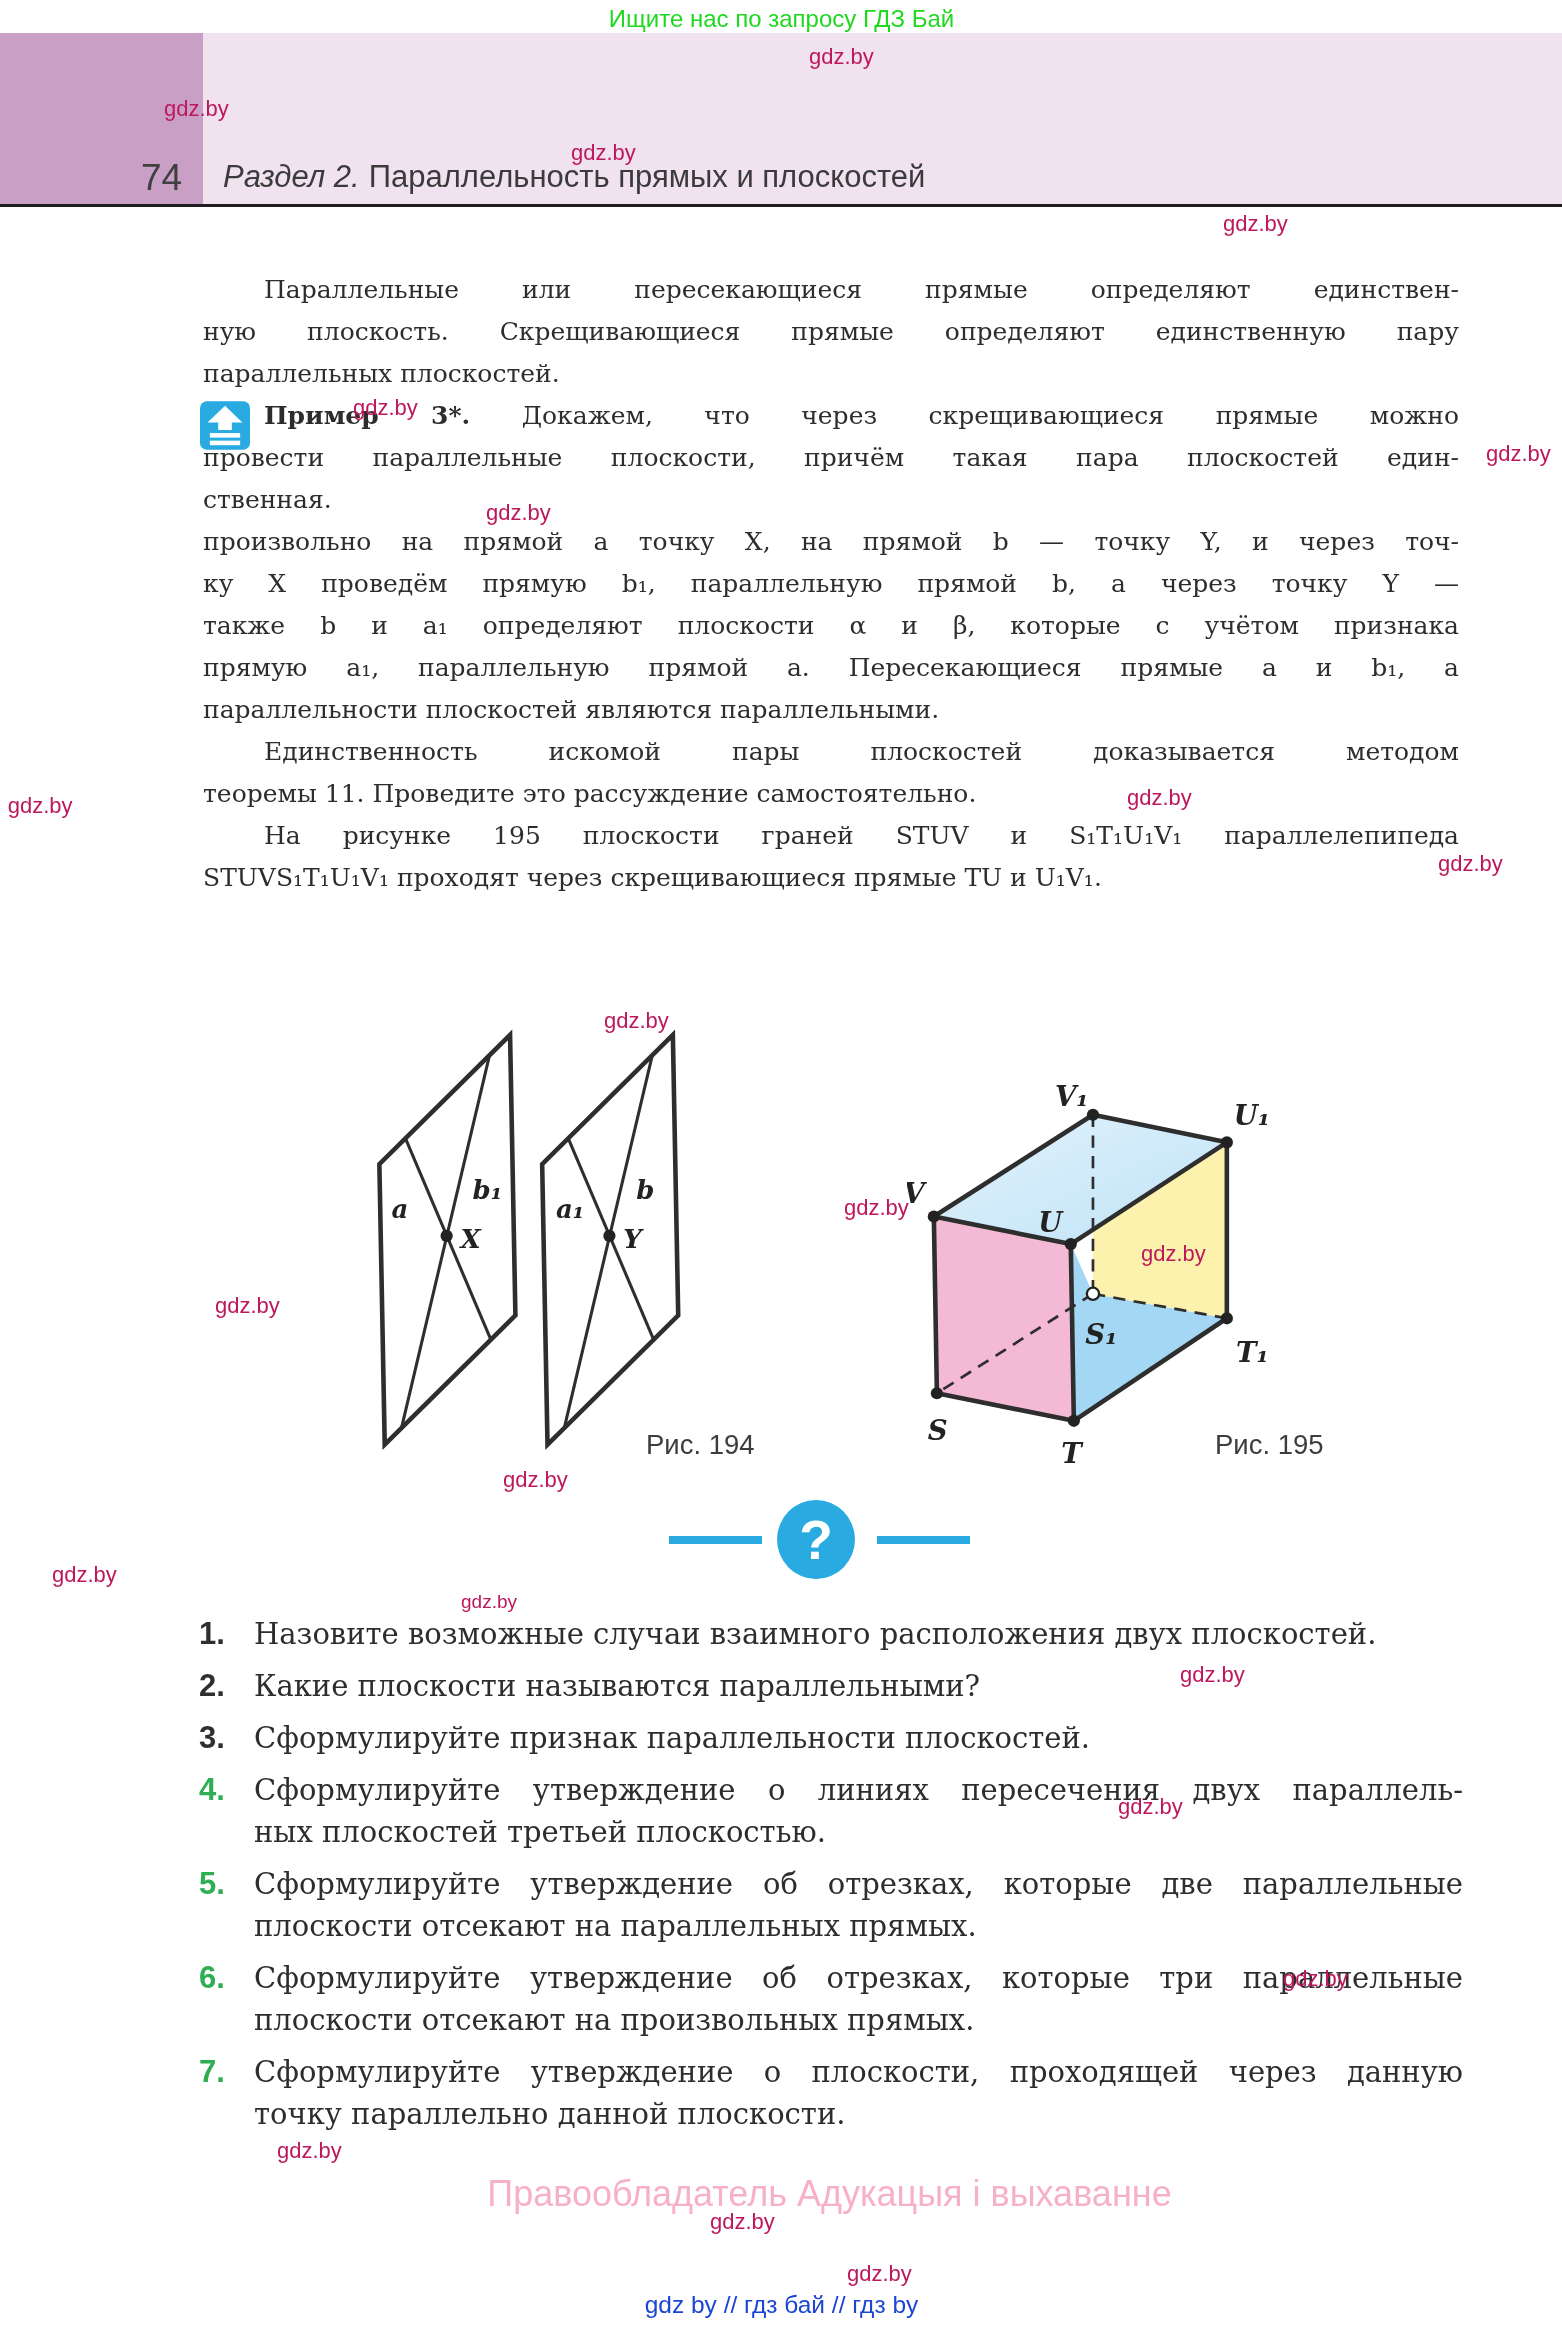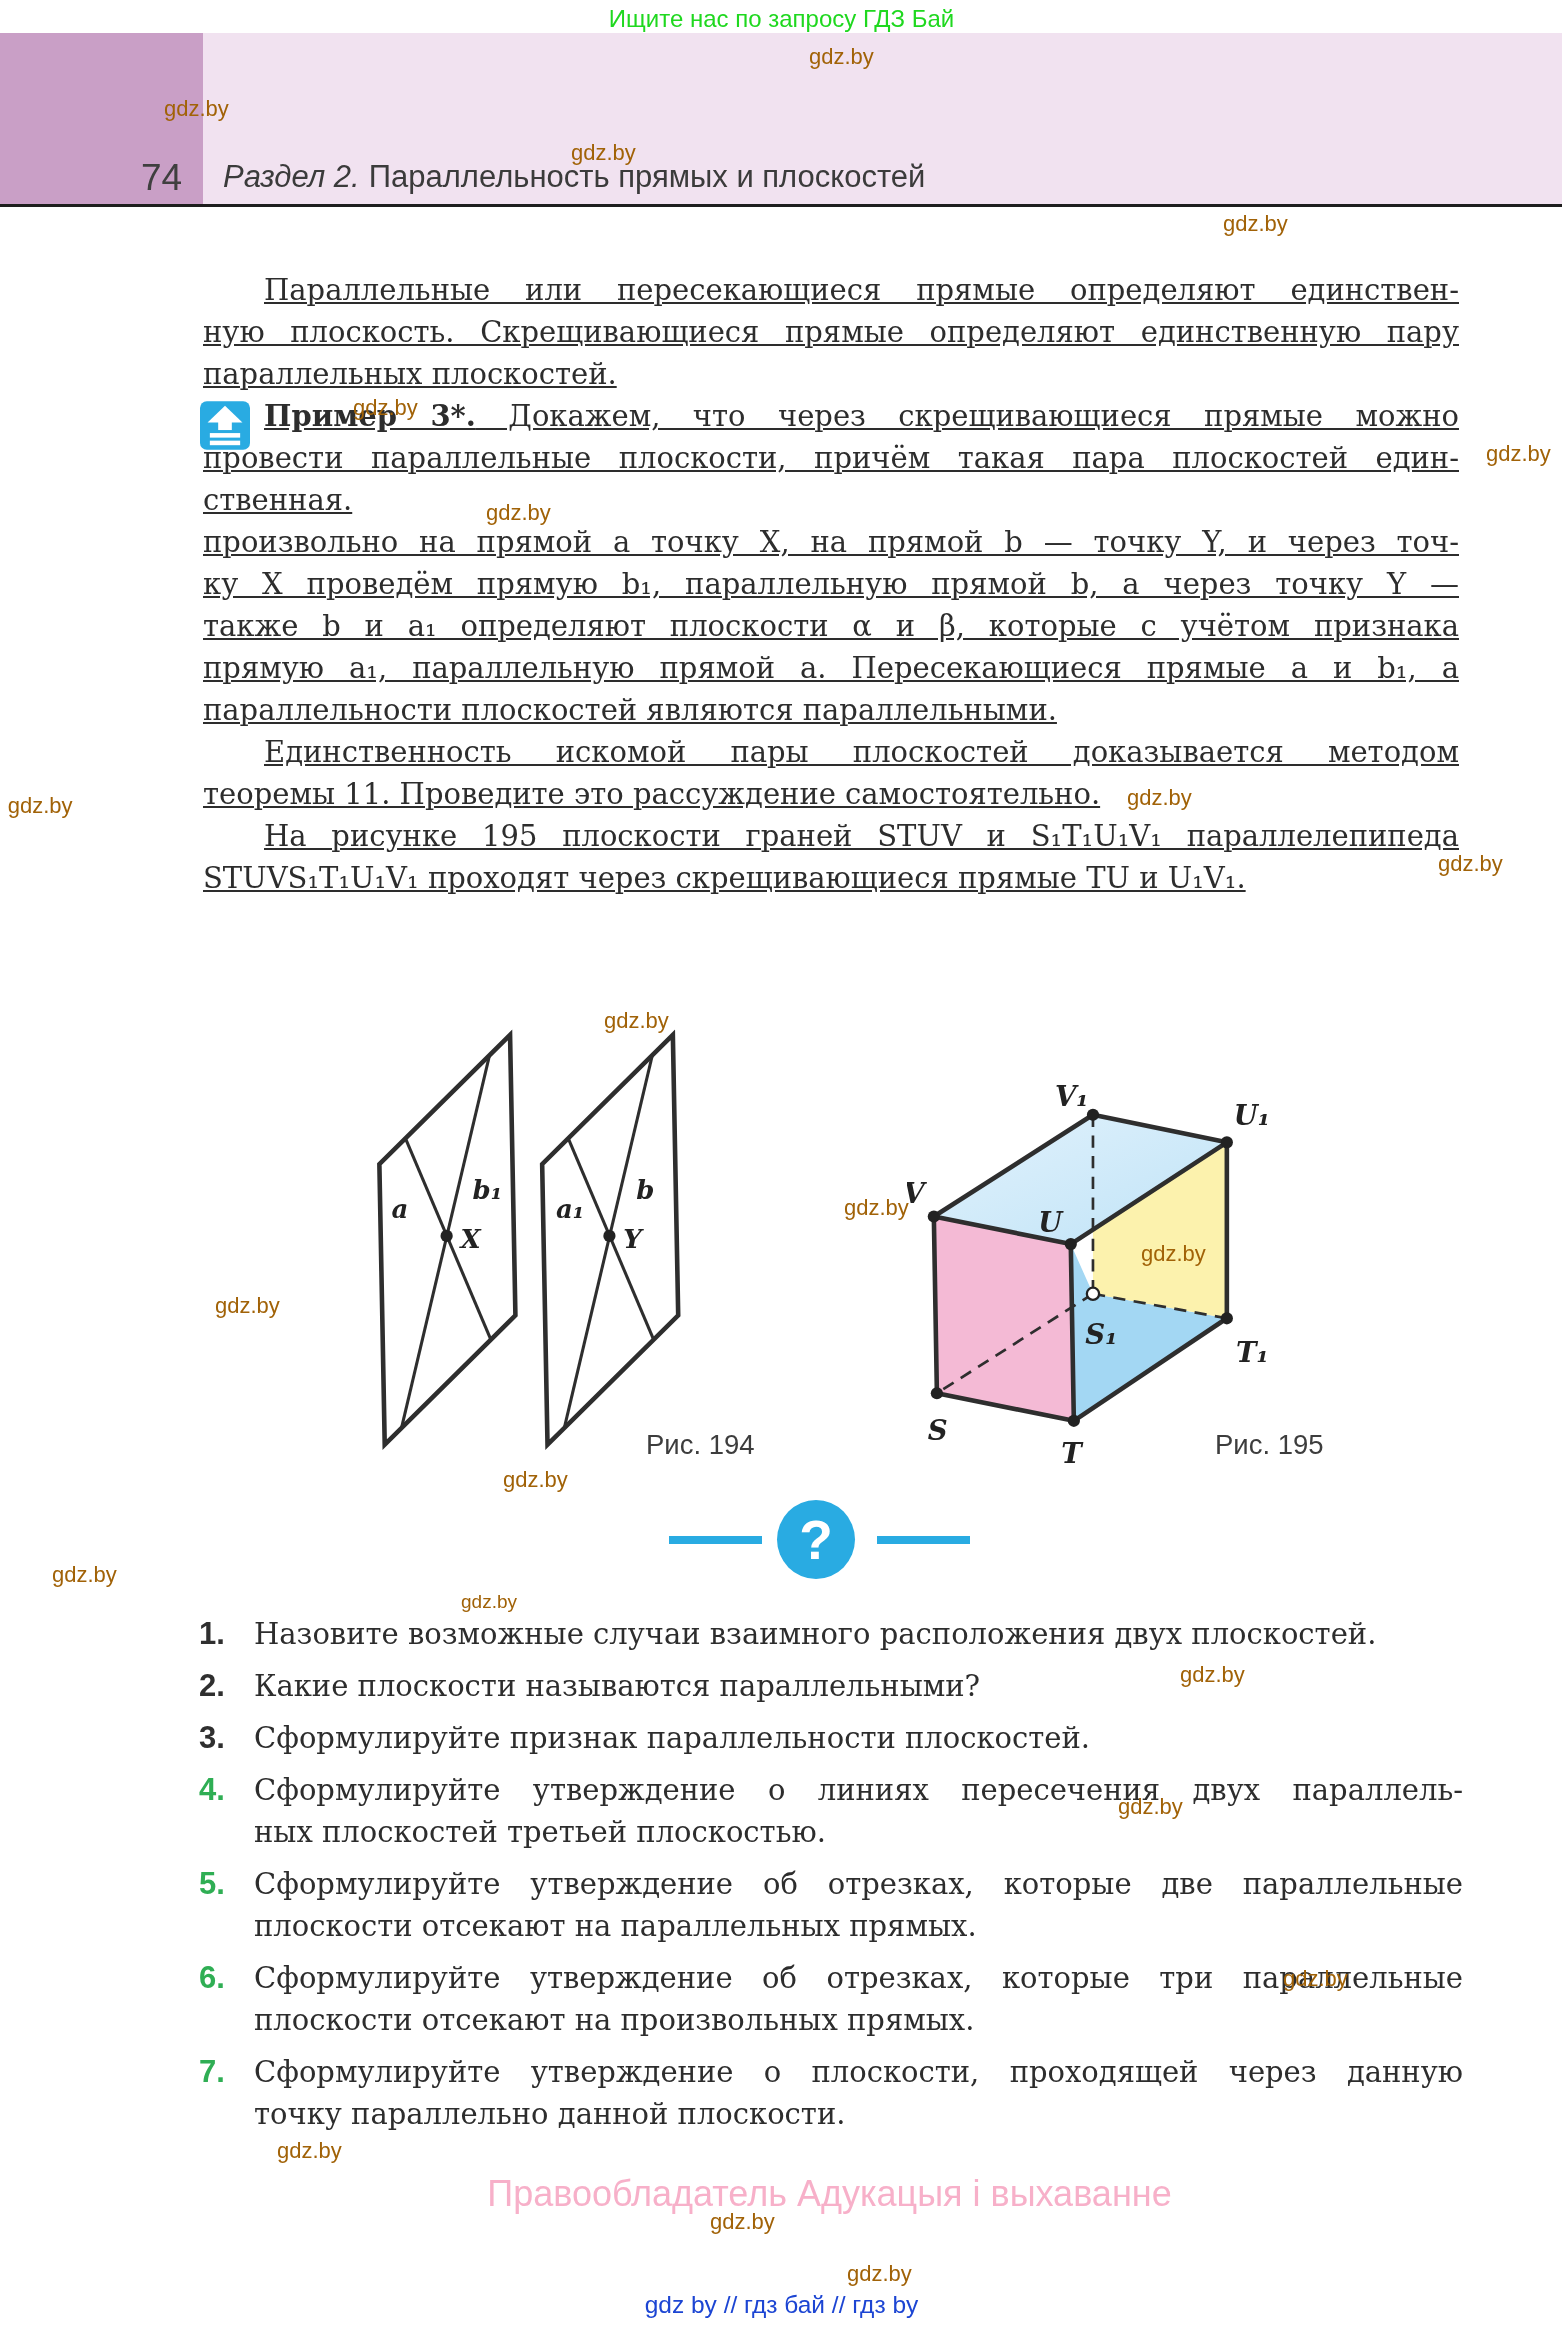--- a/index.html
+++ b/index.html
@@ -16,21 +16,21 @@
   .page-num{position:absolute;left:141px;bottom:4.6px;font:37px "Liberation Sans",sans-serif;color:#3f3f3f;text-align:right;}
   .header-title{position:absolute;left:223px;bottom:9.2px;font:31px "Liberation Sans",sans-serif;color:#3b3b3b;white-space:nowrap;text-align:center;}
   .header-title .it{font-style:italic;margin-right:9.2px;}
   .rule{position:absolute;top:204px;left:0;width:100%;height:3.1px;background:#1e1e1e;}
 
   
   .example-icon{position:absolute;left:200px;top:401px;width:50px;height:49px;}
 
   
   .bodytext{position:absolute;left:203px;top:269px;width:1256px;
-            font-size:29px;line-height:42px;text-decoration:underline;}
+            font-size:25px;line-height:42px;}
   .bl{text-align:justify;text-align-last:justify;}
   .bl.last{text-align-last:auto;}
   .bl.first{text-indent:61px;}
   .lead{font-weight:bold;}
 
   
   .figsvg{position:absolute;}
   .f-stroke{stroke:var(--fig-stroke);fill:none;}
   .edge{stroke:var(--fig-stroke);stroke-width:6;stroke-linecap:round;fill:none;}
   .edge-d{stroke:var(--fig-stroke);stroke-width:3.5;stroke-dasharray:16 11;fill:none;}
@@ -56,21 +56,21 @@
   .ql{text-align:justify;text-align-last:justify;}
   .ql.last{text-align-last:auto;}
 
   
   .footer-pink{position:absolute;top:2173px;left:0;width:100%;text-align:center;
                font:36px "Liberation Sans",sans-serif;color:var(--footer-pink);padding-left:48px;}
   .bottom-blue{position:absolute;top:2291px;left:0;width:100%;text-align:center;
                font:24.5px "Liberation Sans",sans-serif;color:var(--bottom-blue);}
 
   
-  .wm{position:absolute;font:22px "Liberation Sans",sans-serif;color:#a16207;white-space:nowrap;}
+  .wm{position:absolute;font:22px "Liberation Sans",sans-serif;color:#be185d;white-space:nowrap;}
 </style>
 </head>
 <body>
 
 <div class="page">
 
   <div class="banner">Ищите нас по запросу ГДЗ Бай</div>
 
   <div class="header">
     <div class="header-col">

